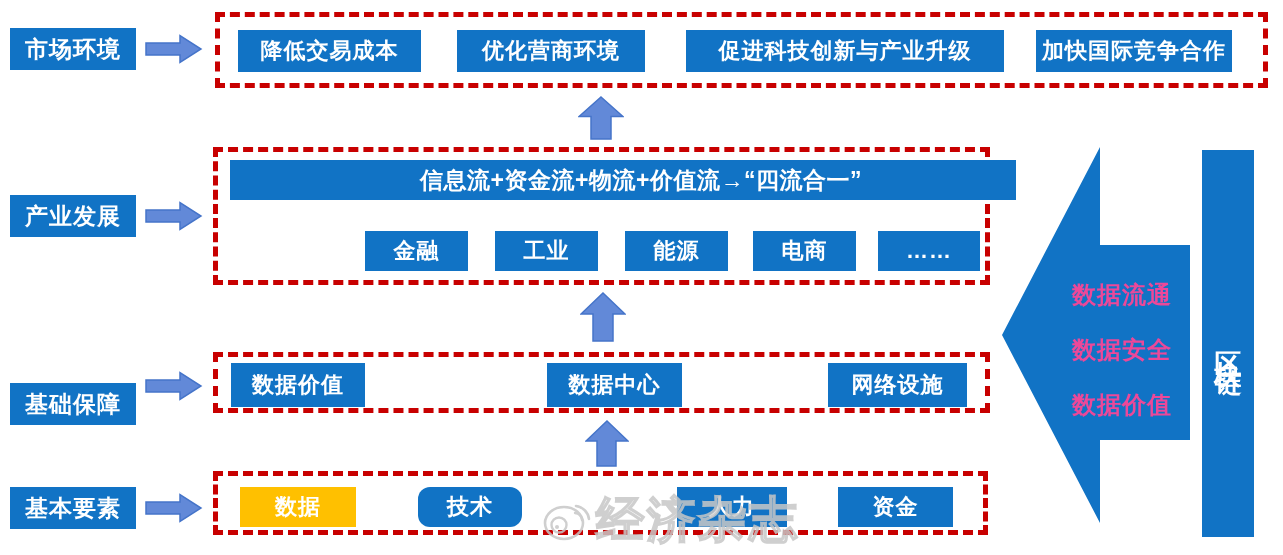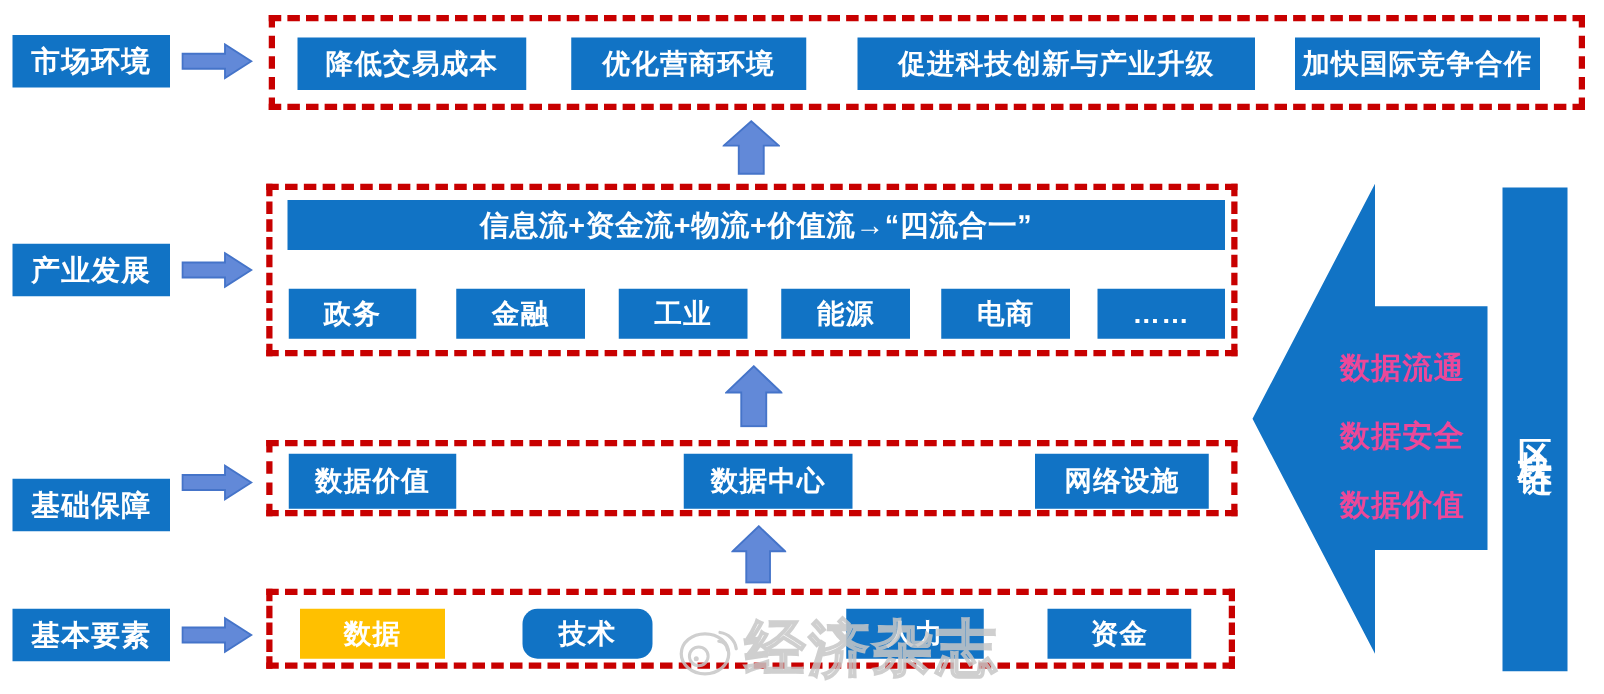--- a/index.html
+++ b/index.html
@@ -9,21 +9,21 @@
   }
   .bluebox{
     position:absolute;background:#1173c5;color:#ffffff;font-weight:bold;
     display:flex;align-items:center;justify-content:center;
     font-size:22px;letter-spacing:1px;white-space:nowrap;
   }
   .goldbox{background:#ffc000;text-align:right;}
   .rowlabel{width:126px;height:42px;left:10px;font-size:23px;}
   .dashedbox{position:absolute;border:5px dashed #c80000;}
   .arrow-svg{position:absolute;display:block;}
-  .banner{font-size:23px;letter-spacing:0.5px;}
+  .banner{font-size:23px;letter-spacing:0.5px;padding-left:36px;}
   .flow-arrow-text{
     position:absolute;left:1056px;top:281px;width:132px;color:#ec4899;
     font-weight:bold;font-size:24px;text-align:center;letter-spacing:1px;
   }
   .flow-arrow-text div{margin-bottom:27px;line-height:28px;}
   .chain-bar{
     position:absolute;left:1202px;top:150px;width:52px;height:387px;background:#1173c5;
     display:flex;align-items:center;justify-content:center;
   }
   .chain-bar span{
@@ -66,21 +66,20 @@
   <div class="dashedbox" style="left:213px;top:147px;width:767px;height:128px;"></div>
   <div class="dashedbox" style="left:213px;top:352px;width:767px;height:51px;"></div>
   <div class="dashedbox" style="left:213px;top:471px;width:765px;height:54px;"></div>
 
   <div class="bluebox" style="left:238px;top:30px;width:183px;height:42px;">降低交易成本</div>
   <div class="bluebox" style="left:457px;top:30px;width:188px;height:42px;">优化营商环境</div>
   <div class="bluebox" style="left:686px;top:30px;width:318px;height:42px;">促进科技创新与产业升级</div>
   <div class="bluebox" style="left:1036px;top:30px;width:196px;height:42px;">加快国际竞争合作</div>
 
   <div class="bluebox banner" style="left:230px;top:160px;width:750px;height:40px;">信息流+资金流+物流+价值流→“四流合一”</div>
-  <div class="bluebox" style="left:231px;top:231px;width:102px;height:40px;">政务</div>
   <div class="bluebox" style="left:365px;top:231px;width:103px;height:40px;">金融</div>
   <div class="bluebox" style="left:495px;top:231px;width:103px;height:40px;">工业</div>
   <div class="bluebox" style="left:625px;top:231px;width:103px;height:40px;">能源</div>
   <div class="bluebox" style="left:753px;top:231px;width:103px;height:40px;">电商</div>
   <div class="bluebox" style="left:878px;top:231px;width:102px;height:40px;">……</div>
 
   <div class="bluebox" style="left:231px;top:363px;width:134px;height:44px;">数据价值</div>
   <div class="bluebox" style="left:547px;top:363px;width:135px;height:44px;text-align:center;">数据中心</div>
   <div class="bluebox" style="left:828px;top:363px;width:139px;height:44px;">网络设施</div>
 

